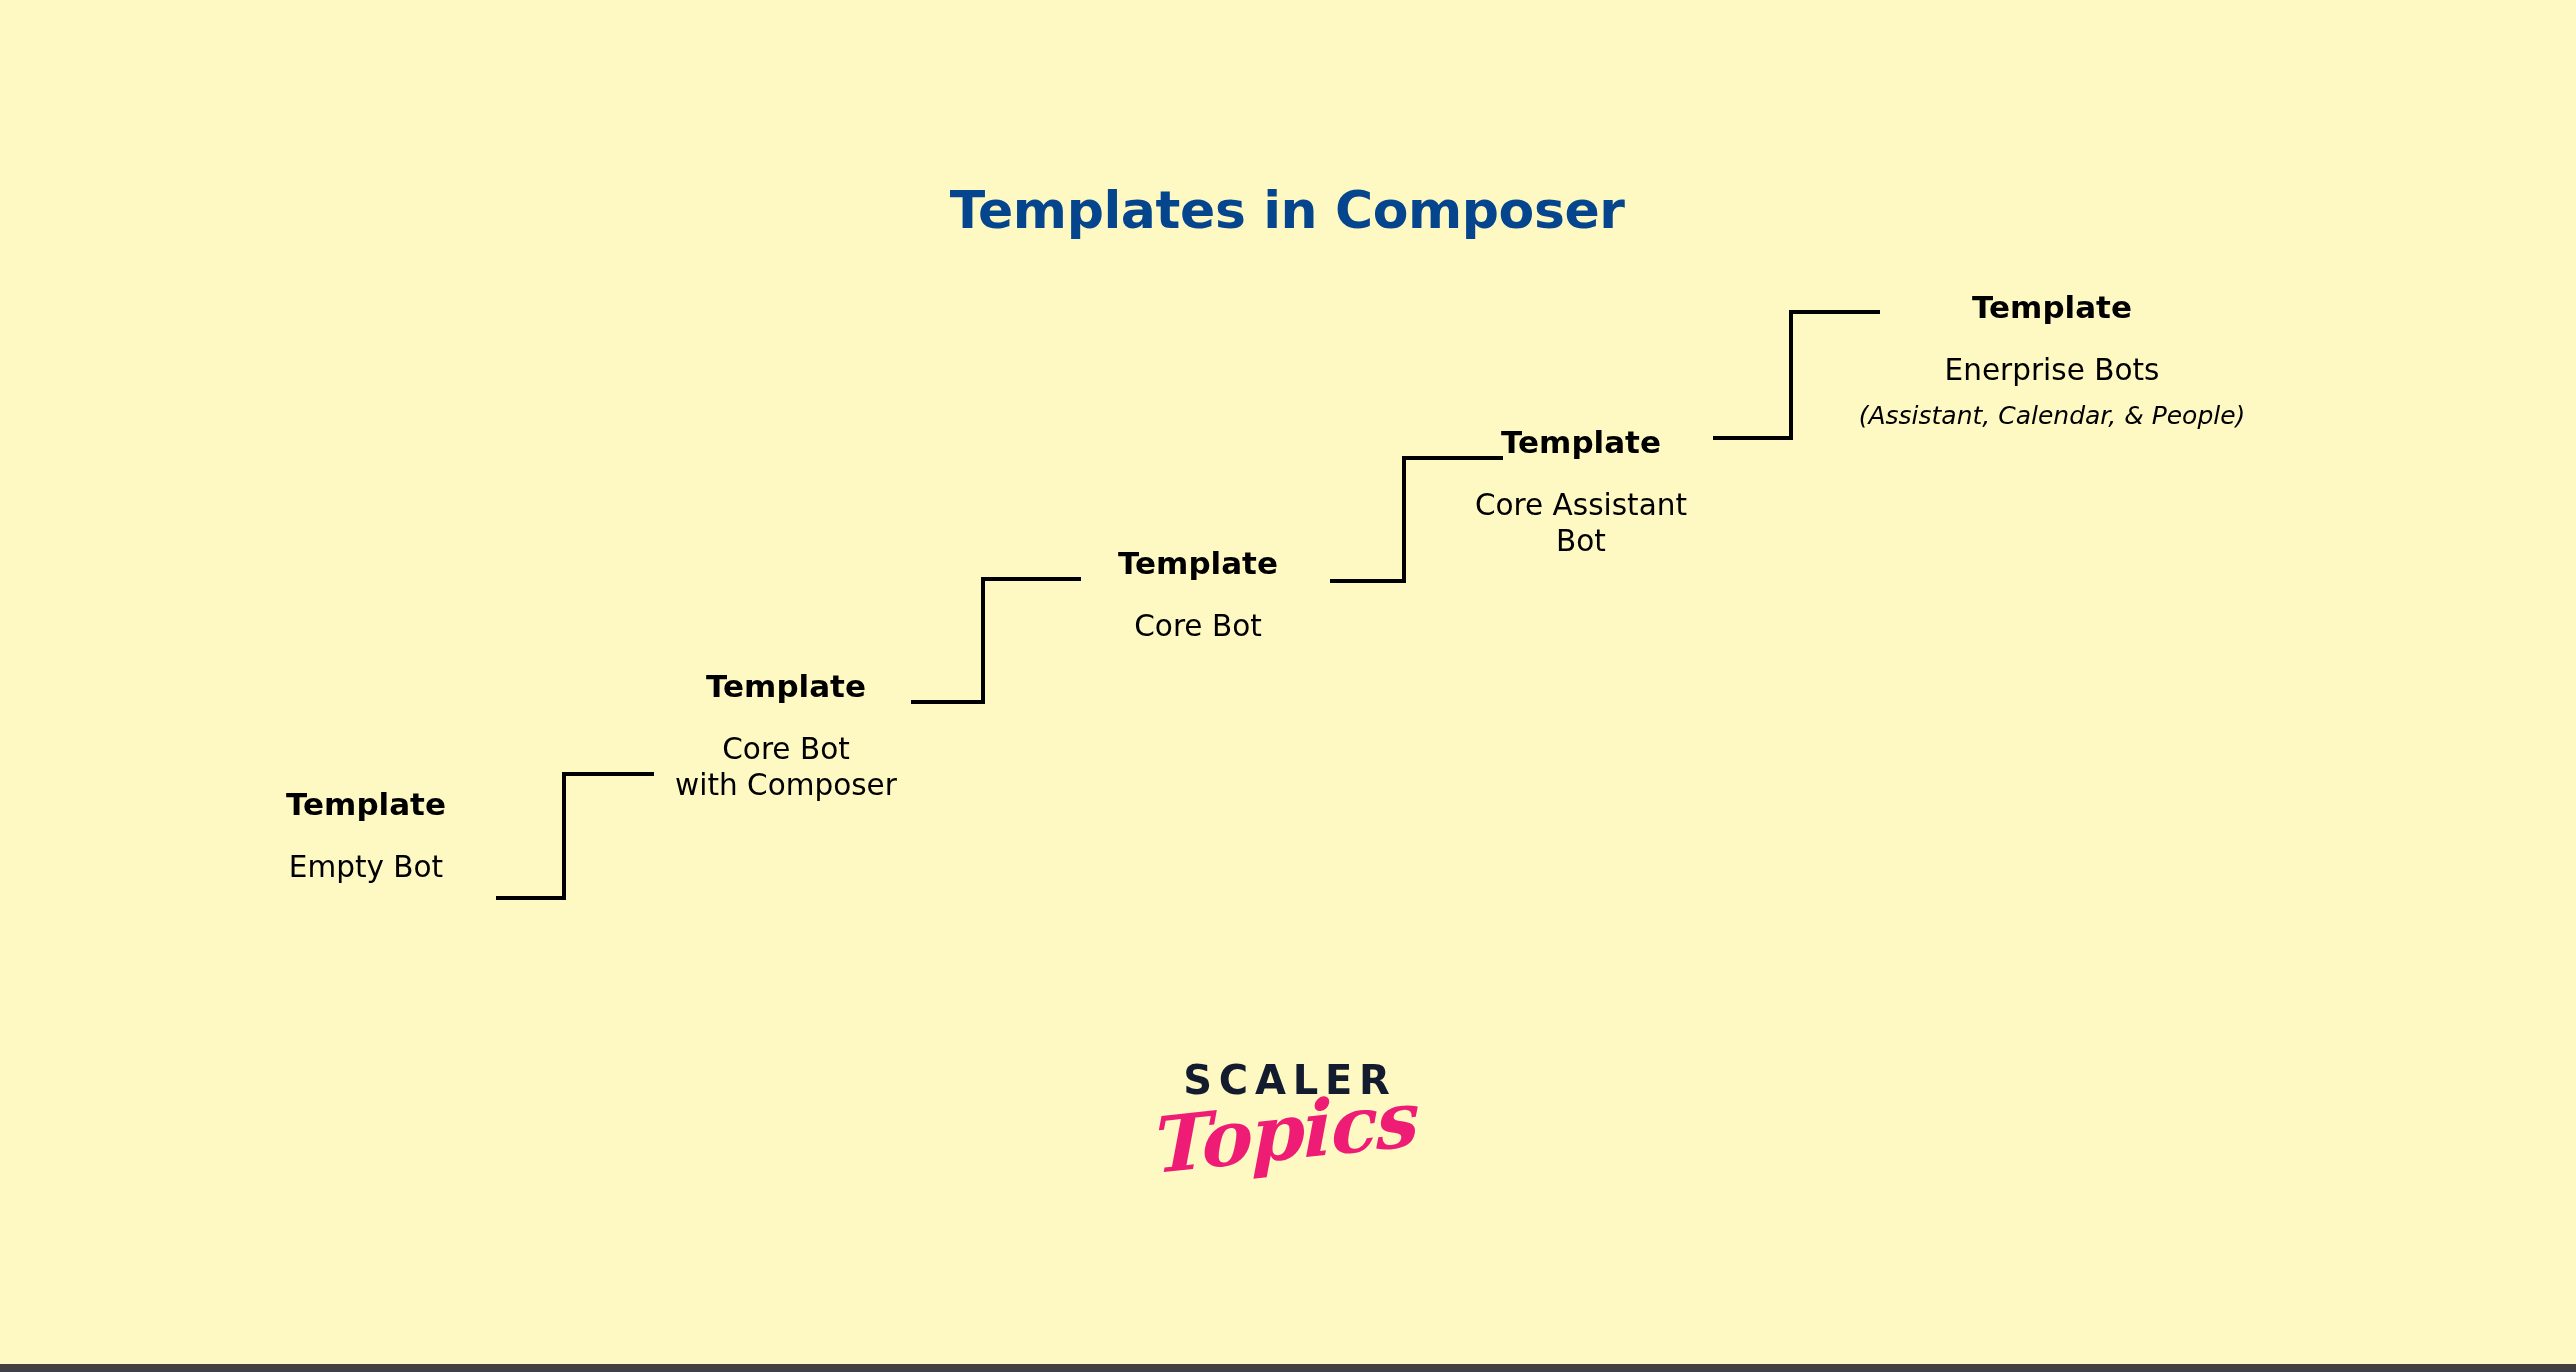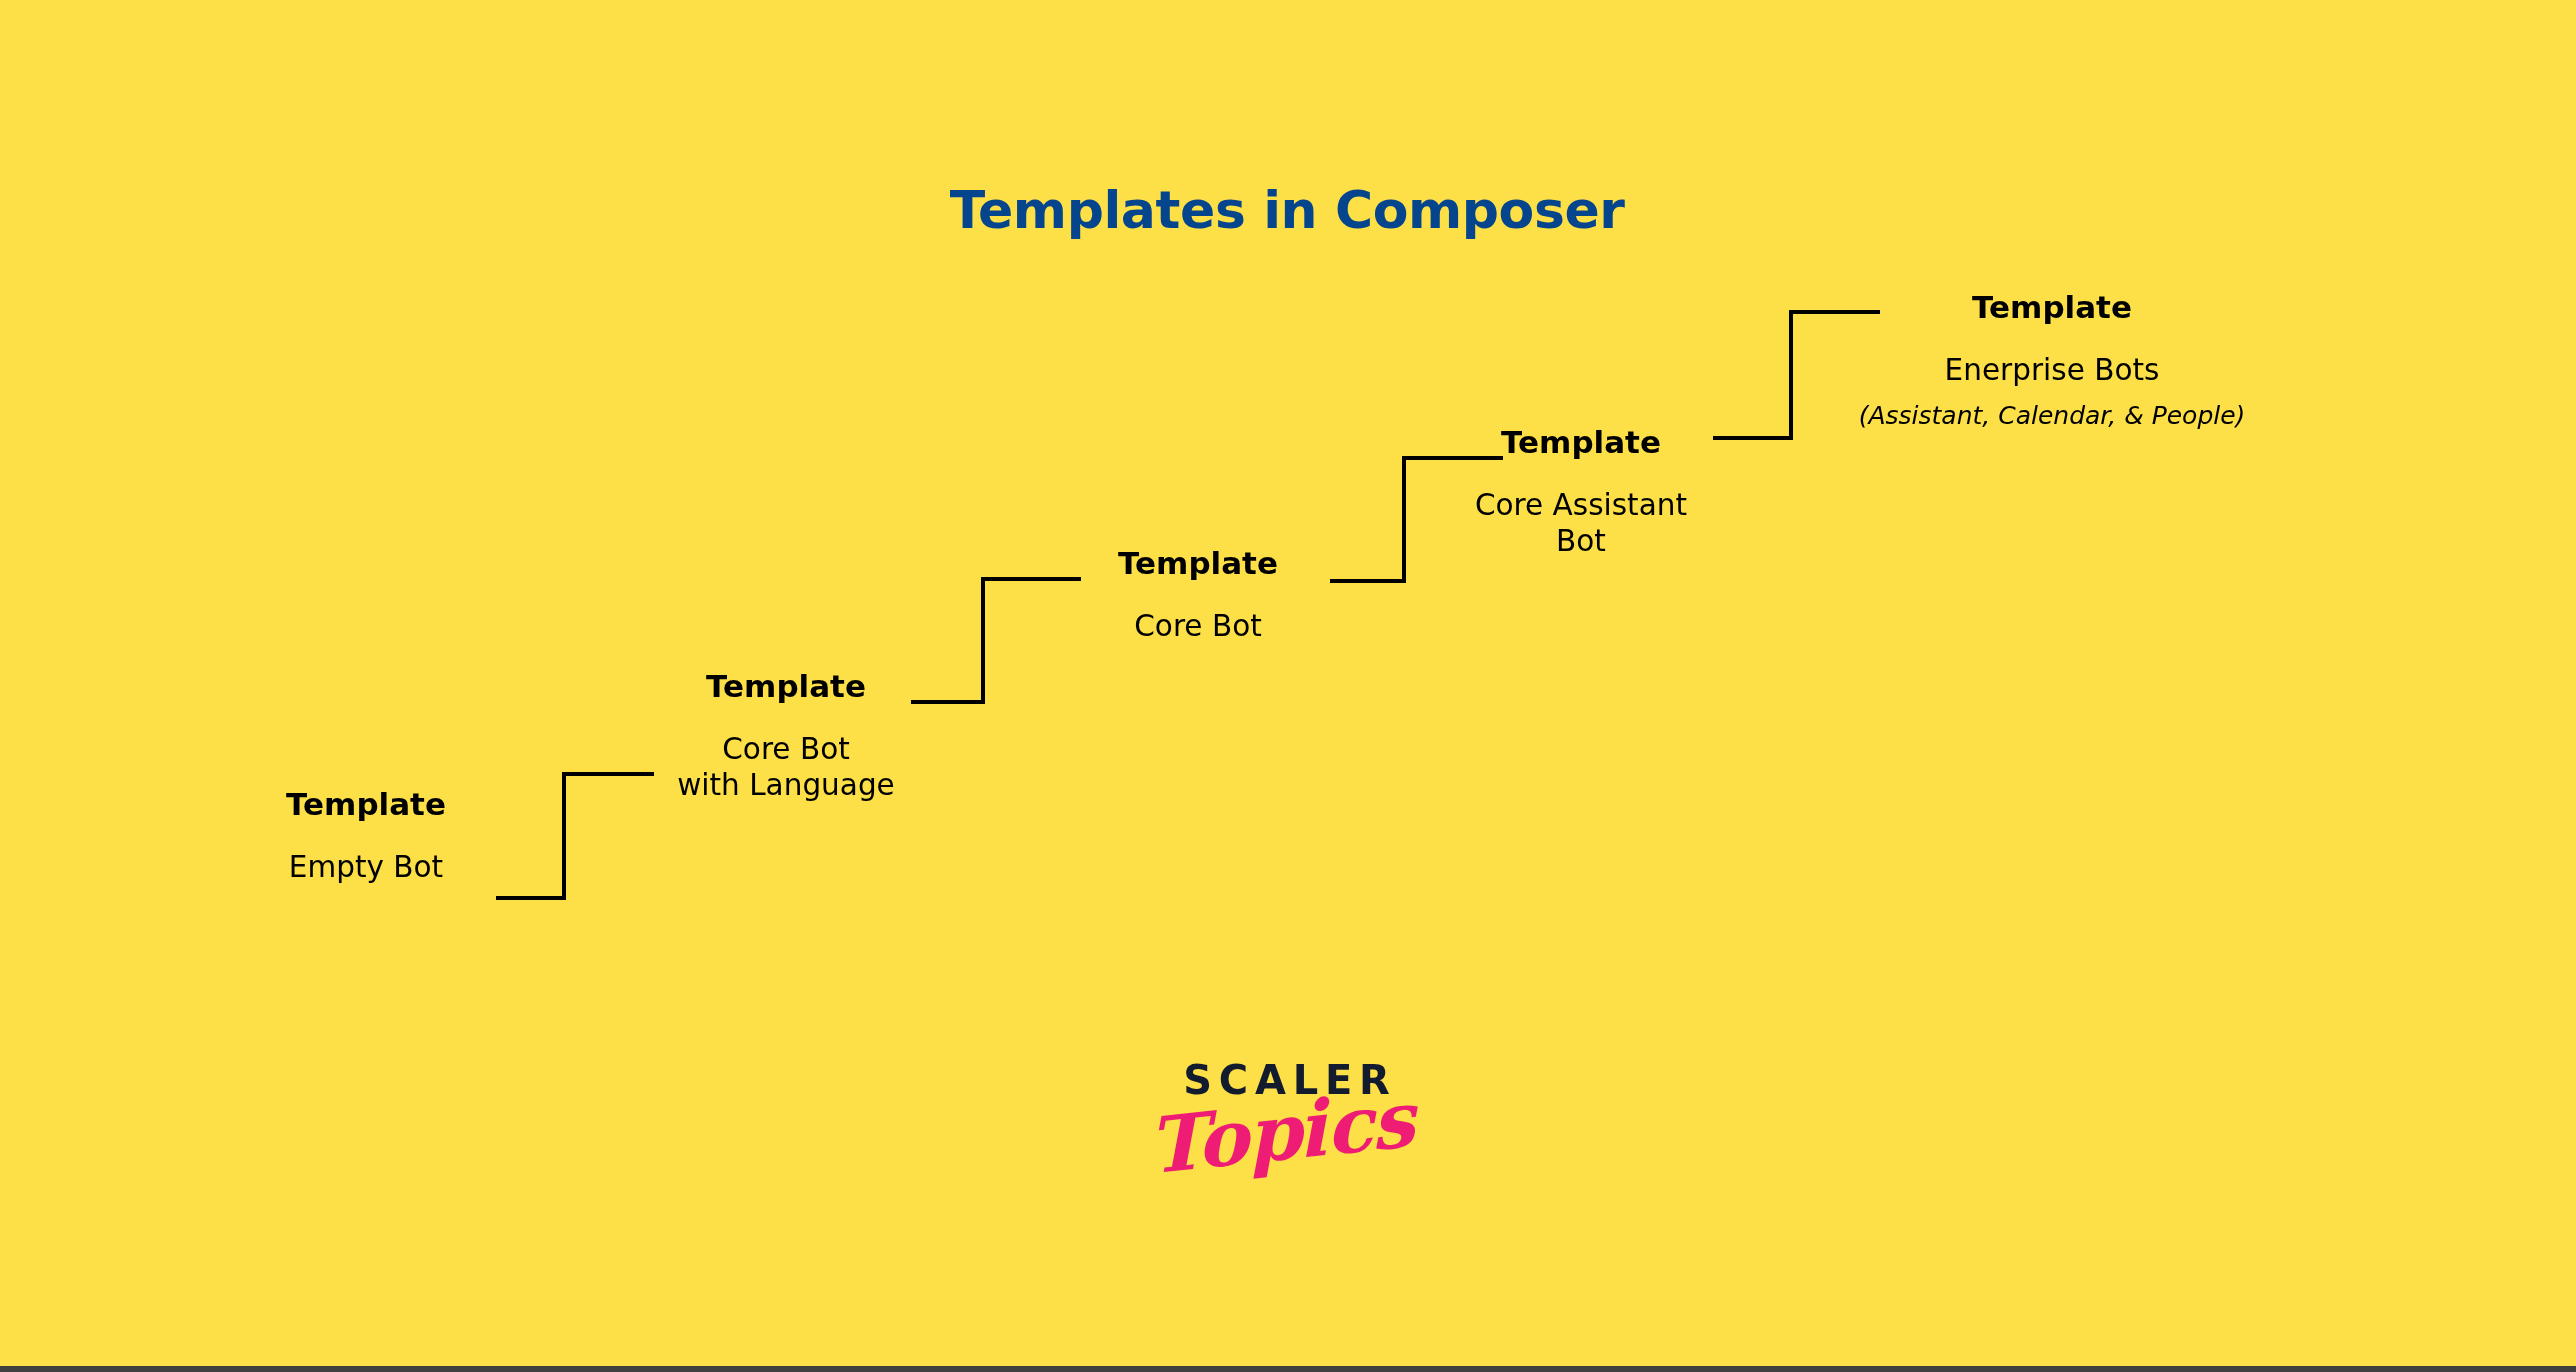--- a/index.html
+++ b/index.html
@@ -9,23 +9,23 @@
     background: #ffffff;
   }
   body {
     font-family: "DejaVu Sans", "Liberation Sans", sans-serif;
   }
 
   #canvas {
     position: relative;
     width: 2576px;
     height: 1372px;
-    background: #fde047;
+    background: #fef9c3;
     overflow: hidden;
-    border-bottom: 6px solid #404040;
+    border-bottom: 8px solid #404040;
     box-sizing: border-box;
   }
 
   
   .title {
     position: absolute;
     left: 0;
     top: 180px;
     width: 2576px;
     text-align: center;
@@ -157,21 +157,21 @@
     <div class="step-title">Template</div>
     <div class="step-desc">
       <span class="line">Core Bot</span>
     </div>
   </div>
 
   <div class="step step-anchor" style="left:786px; top:668px; width:575px;">
     <div class="step-title">Template</div>
     <div class="step-desc">
       <span class="line">Core Bot</span>
-      <span class="line">with Language</span>
+      <span class="line">with Composer</span>
     </div>
   </div>
 
   <div class="step step-anchor" style="left:366px; top:786px; width:469px;">
     <div class="step-title">Template</div>
     <div class="step-desc">
       <span class="line">Empty Bot</span>
     </div>
   </div>
 

